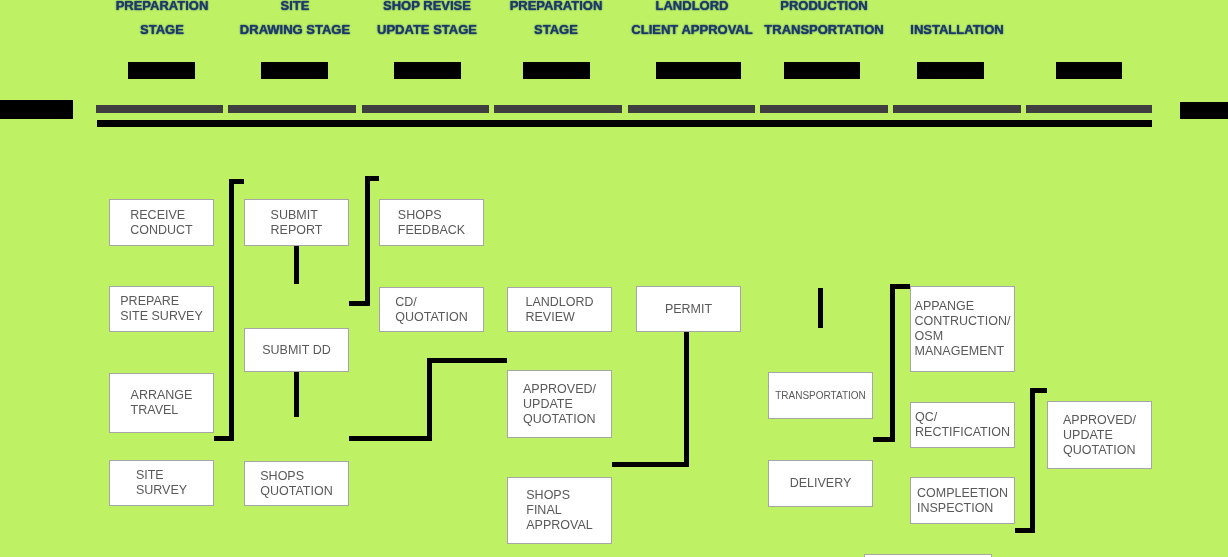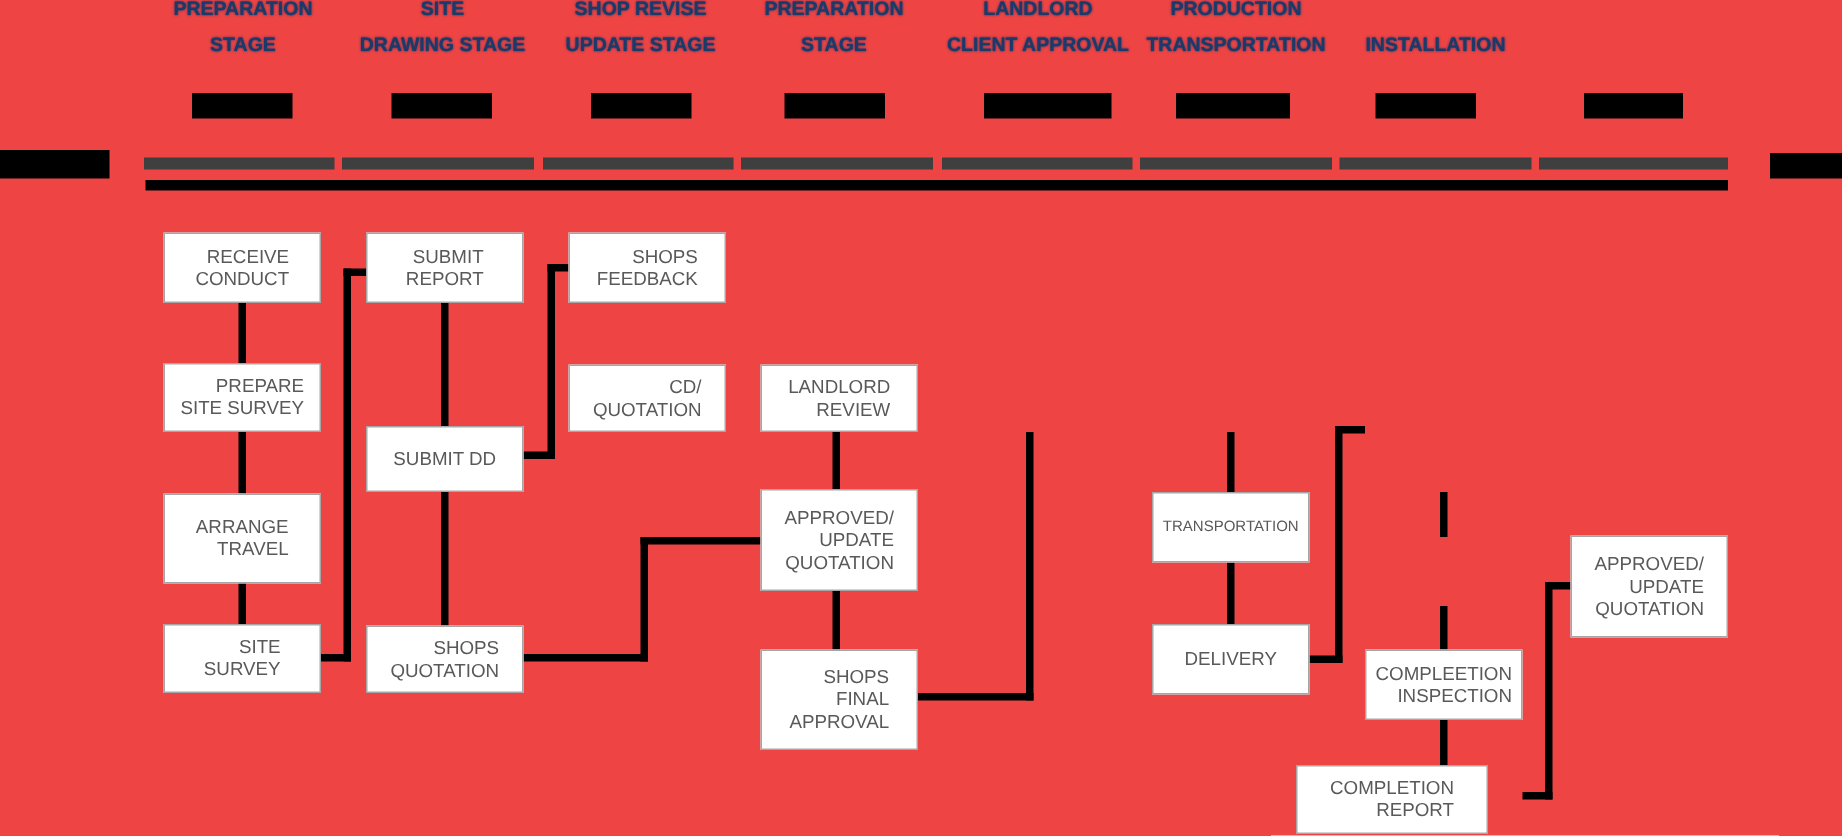--- a/index.html
+++ b/index.html
@@ -1,38 +1,38 @@
 <!DOCTYPE html>
 <html><head>
 <meta charset="utf-8">
 <style>
   html,body{margin:0;padding:0;background:#ffffff;}
   #stage{
-    position:relative;width:1228px;height:557px;background:#ef4444;overflow:hidden;
+    position:relative;width:1228px;height:557px;background:#bef264;overflow:hidden;
     font-family:"Liberation Sans", sans-serif;
   }
   
   .slabel{
     position:absolute;width:150px;text-align:center;
     font-size:13px;font-weight:700;color:#1b3a69;letter-spacing:0px;
     text-shadow:0 0 2px rgba(27,58,105,.65), 0 0 1px rgba(27,58,105,.9);
     white-space:nowrap;height:15px;line-height:14px;
   }
   .slabel:empty{display:none;}
   
   .rbar{position:absolute;top:62px;height:17px;background:#000000;}
   
   .tseg{position:absolute;top:105px;height:8px;background:#3f3f3f;}
   .tunder{position:absolute;left:97px;top:120px;width:1055px;height:7px;background:#000000;}
   .tcap{position:absolute;background:#000000;}
   
   .fbox{
     position:absolute;background:#ffffff;border:1px solid #a6a6a6;box-sizing:border-box;
-    display:flex;align-items:center;justify-content:center;text-align:right;
-    color:#595959;font-size:12.5px;line-height:15px;font-weight:400;
+    display:flex;align-items:center;justify-content:center;text-align:left;
+    color:#595959;font-size:12.5px;line-height:15px;font-weight:400;margin-top:44px;
   }
   .fbox span{white-space:pre-line;}
   .fbox.small{font-size:10px;}
   
   .conn{position:absolute;background:#000000;}
 </style>
 </head>
 <body>
 
 <div id="stage">
@@ -166,28 +166,41 @@
       <span>APPROVED/
 UPDATE
 QUOTATION</span>
     </div>
   <div class="fbox" style="left:507px;top:433px;width:105px;height:67px">
       <span>SHOPS
 FINAL
 APPROVAL</span>
     </div>
 
+  <div class="fbox" style="left:636px;top:242px;width:105px;height:46px">
+      <span>PERMIT</span>
+    </div>
 
   <div class="fbox small" style="left:768px;top:328px;width:105px;height:47px">
       <span>TRANSPORTATION</span>
     </div>
   <div class="fbox" style="left:768px;top:416px;width:105px;height:47px">
       <span>DELIVERY</span>
     </div>
 
+  <div class="fbox" style="left:910px;top:242px;width:105px;height:86px">
+      <span>APPANGE
+CONTRUCTION/
+OSM
+MANAGEMENT</span>
+    </div>
+  <div class="fbox" style="left:910px;top:358px;width:105px;height:46px">
+      <span>QC/
+RECTIFICATION</span>
+    </div>
   <div class="fbox" style="left:910px;top:433px;width:105px;height:47px">
       <span>COMPLEETION
 INSPECTION</span>
     </div>
   <div class="fbox" style="left:864px;top:510px;width:128px;height:46px">
       <span>COMPLETION
 REPORT</span>
     </div>
 
   <div class="fbox" style="left:1047px;top:357px;width:105px;height:68px">

